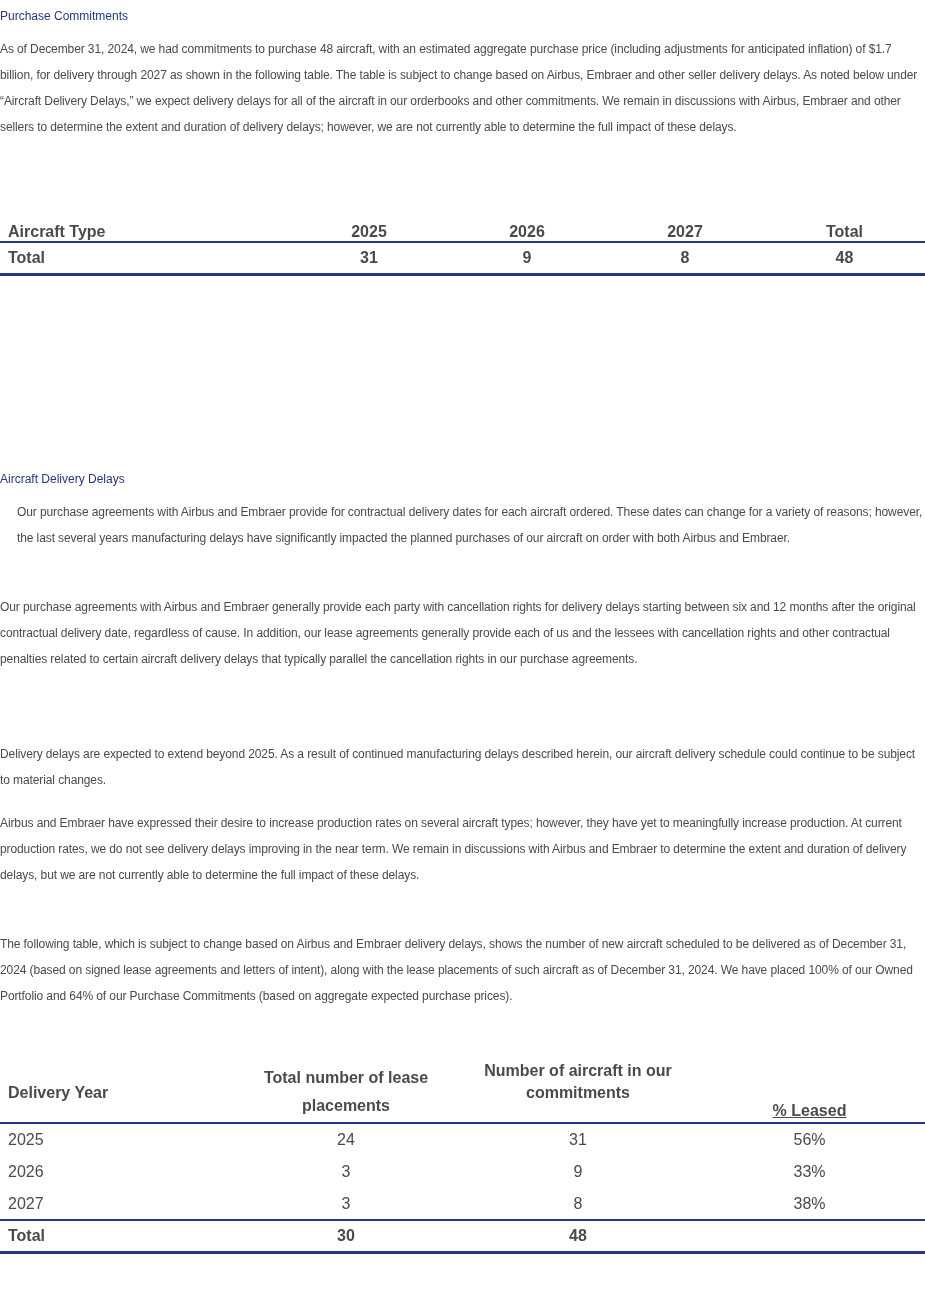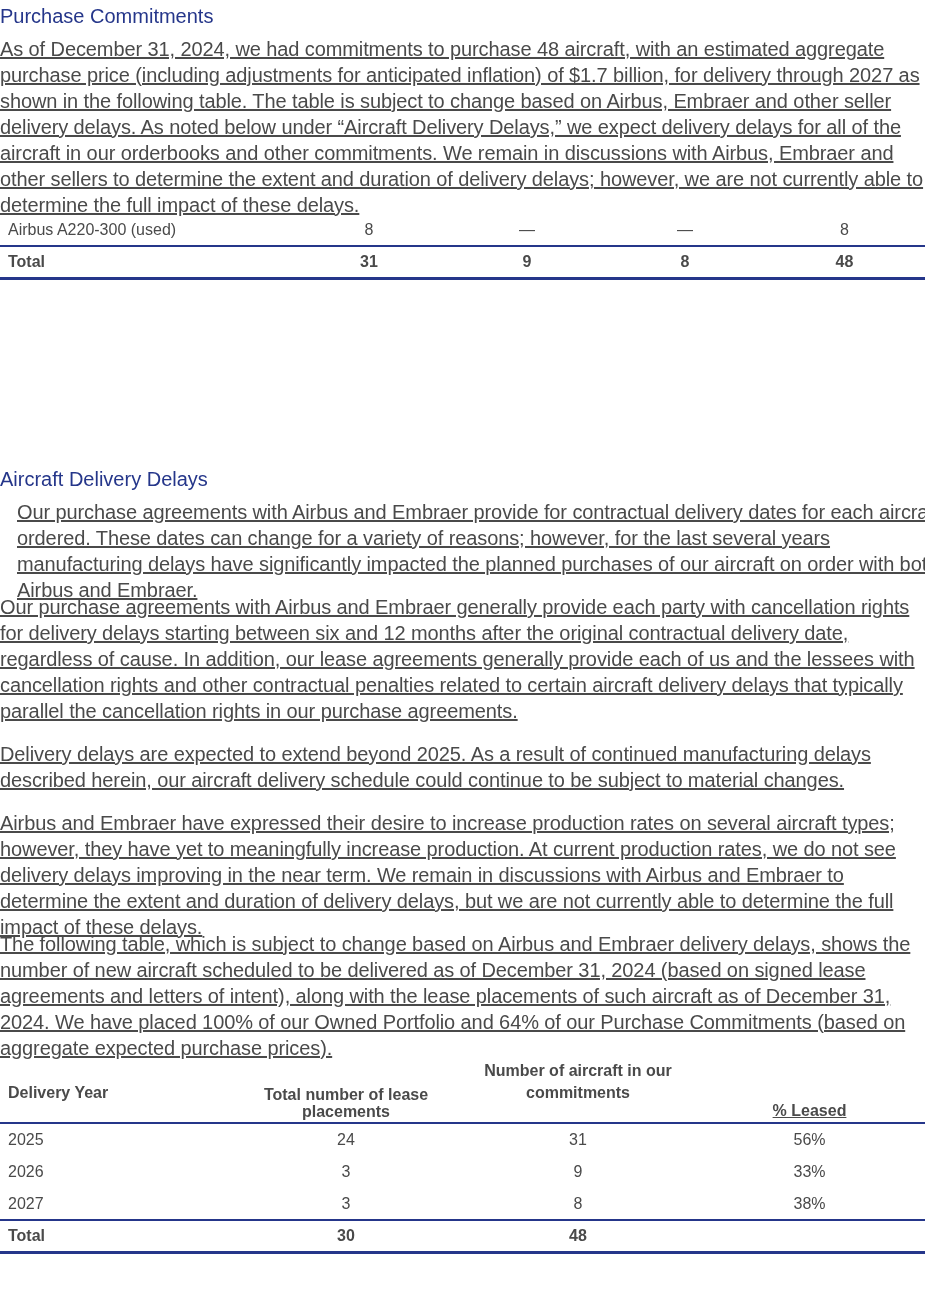--- a/index.html
+++ b/index.html
@@ -4,28 +4,27 @@
 <style>
   html, body { margin: 0; padding: 0; background: #ffffff; }
   body {
     width: 925px; height: 1305px; overflow: hidden;
     font-family: "Liberation Sans", "DejaVu Sans", sans-serif;
     color: #4a4a4a;
   }
   .page { position: relative; width: 925px; }
   .heading {
     position: absolute; left: 0;
-    font-size: 20px; color: #25368a; font-weight: 400;
+    font-size: 12px; color: #25368a; font-weight: 400;
     line-height: 20px; margin: 0;
   }
   .para {
     position: absolute; left: 0; width: 925px; margin: 0;
-    font-size: 20px; line-height: 26px; color: #4a4a4a;
+    font-size: 12px; line-height: 26px; color: #4a4a4a;
     letter-spacing: -0.1px;
-    text-decoration: underline;
   }
   table { border-collapse: collapse; position: absolute; left: 0; width: 925px; font-size: 16px; color: #4a4a4a; }
   th { font-weight: 700; text-align: center; padding: 0; vertical-align: bottom; }
   th.first, td.first { text-align: left; padding-left: 8px; }
   td { text-align: center; padding: 0; }
   tr.head th { border-bottom: 2px solid #25368a; }
   tr.total td { font-weight: 700; border-top: 2px solid #25368a; border-bottom: 3px solid #25368a; }
 </style>
 </head>
 <body>
@@ -37,26 +36,26 @@
 
   <table style="top:214px;">
     <colgroup>
       <col style="width:290px">
         <col style="width:158px">
         <col style="width:158px">
         <col style="width:158px">
         <col style="width:161px">
     </colgroup>
     <tbody>
-    <tr style="height:32px;">
-      <td class="first">Airbus A220-300 (used)</td>
-      <td>8</td>
-      <td>—</td>
-      <td>—</td>
-      <td>8</td>
+        <tr class="head" style="height:28px;">
+      <th class="first">Aircraft Type</th>
+      <th>2025</th>
+      <th>2026</th>
+      <th>2027</th>
+      <th>Total</th>
     </tr>
     <tr class="total" style="height:32px;">
       <td class="first">Total</td>
       <td>31</td>
       <td>9</td>
       <td>8</td>
       <td>48</td>
     </tr>
   </tbody>
     </table>
@@ -71,21 +70,21 @@
   <table style="top:1060px;">
     <colgroup>
       <col style="width:230px">
         <col style="width:232px">
         <col style="width:232px">
         <col style="width:231px">
     </colgroup>
     <tbody>
         <tr class="head" style="height:46px;">
       <th class="first" style="padding-bottom:20px;">Delivery Year</th>
-      <th style="line-height:17px;padding-bottom:2px;">Total number of lease placements</th>
+      <th style="line-height:28px;padding-bottom:2px;">Total number of lease placements</th>
       <th style="line-height:22px;padding-bottom:18px;">Number of aircraft in our commitments</th>
       <th style="padding-bottom:2px;text-decoration:underline;">% Leased</th>
     </tr>
     <tr style="height:33px;">
       <td class="first">2025</td>
       <td>24</td>
       <td>31</td>
       <td>56%</td>
     </tr>
     <tr style="height:32px;">

